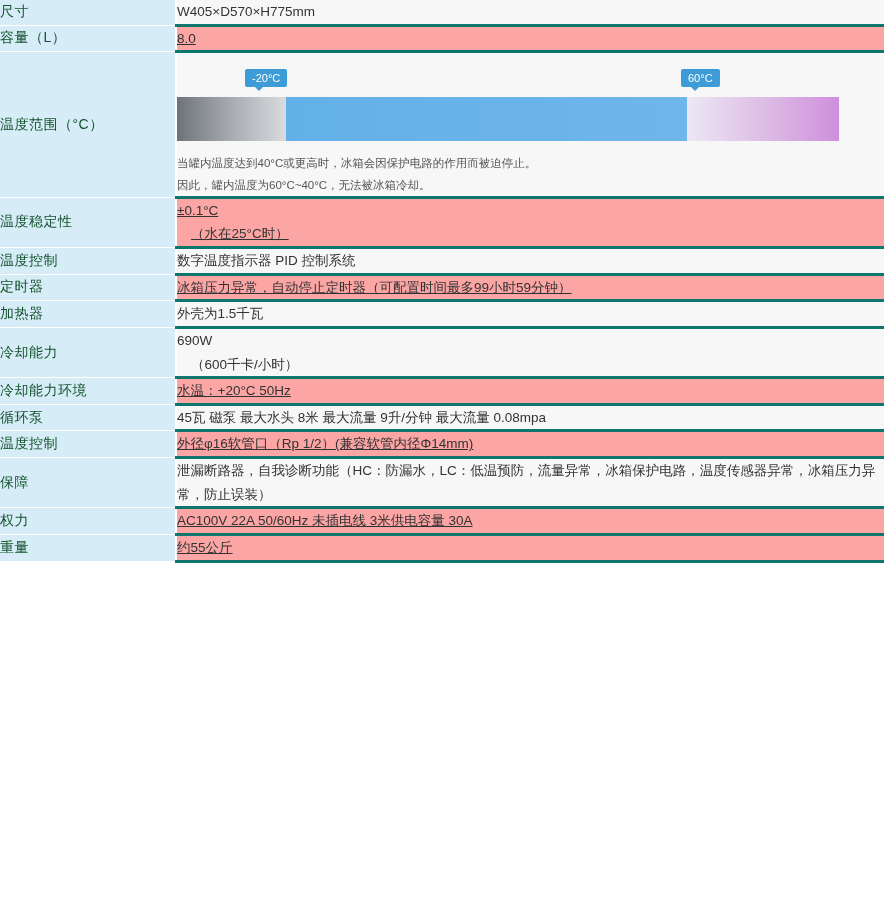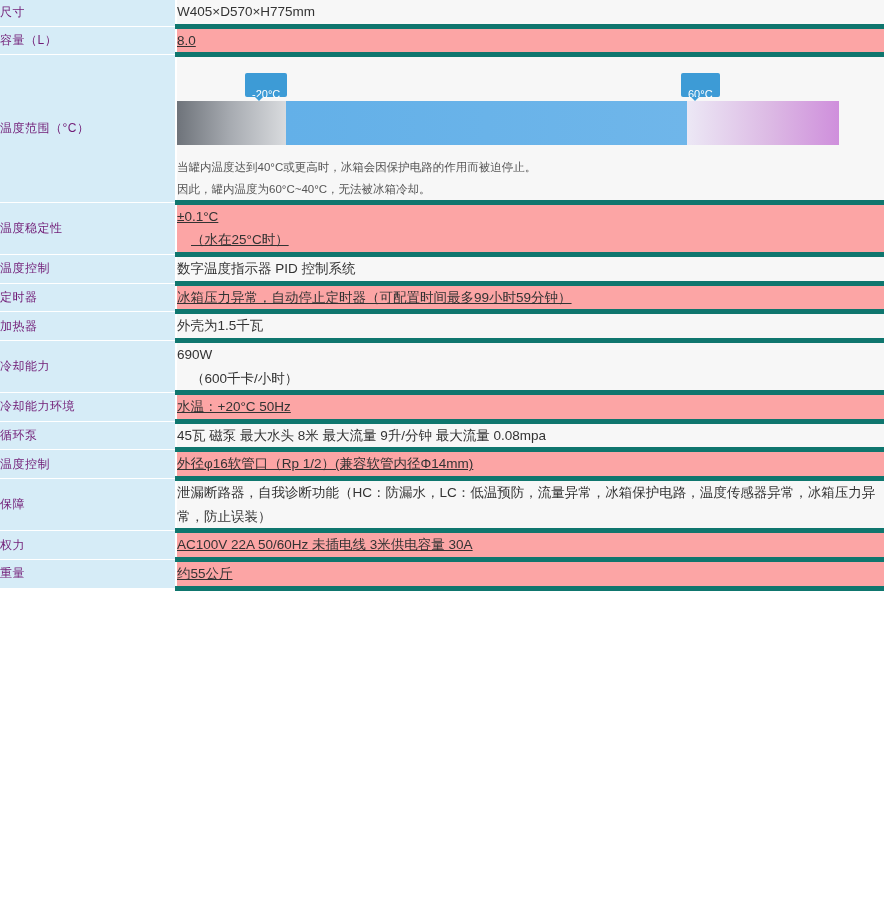--- a/index.html
+++ b/index.html
@@ -21,33 +21,33 @@
     border-collapse: collapse;
     table-layout: fixed;
   }
   table.spec td {
     vertical-align: middle;
     padding: 0;
   }
   td.label {
     width: 176px;
     background: #d6ecf7;
-    color: #701a75;
-    font-size: 12px;
+    color: #14532d;
+    font-size: 14px;
     padding: 14px 16px;
     border-bottom: 1px solid #ffffff;
     border-right: 2px solid #ffffff;
     letter-spacing: 0.5px;
   }
   td.value {
     background: #f7f7f7;
     color: #333333;
     font-size: 13.5px;
     padding: 14px 18px;
-    border-bottom: 5px solid #0f766e;
+    border-bottom: 3px solid #0f766e;
     line-height: 1.75;
   }
   tr.alt td.value {
     background: #fca5a5;
     text-decoration: underline;
   }
   tr.alt td.label {
     background: #d6ecf7;
   }
   .val-line { display: block; }
@@ -67,21 +67,21 @@
     height: 22px;
     width: 100%;
   }
   .badge {
     position: absolute;
     background: #3d9bd6;
     color: #ffffff;
     font-size: 11px;
     line-height: 18px;
     height: 18px;
-    padding: 12px 7px;
+    padding: 0 7px;
     border-radius: 2px;
     top: 0;
     white-space: nowrap;
   }
   .badge:after {
     content: "";
     position: absolute;
     bottom: -4px;
     left: 10px;
     width: 0; height: 0;

